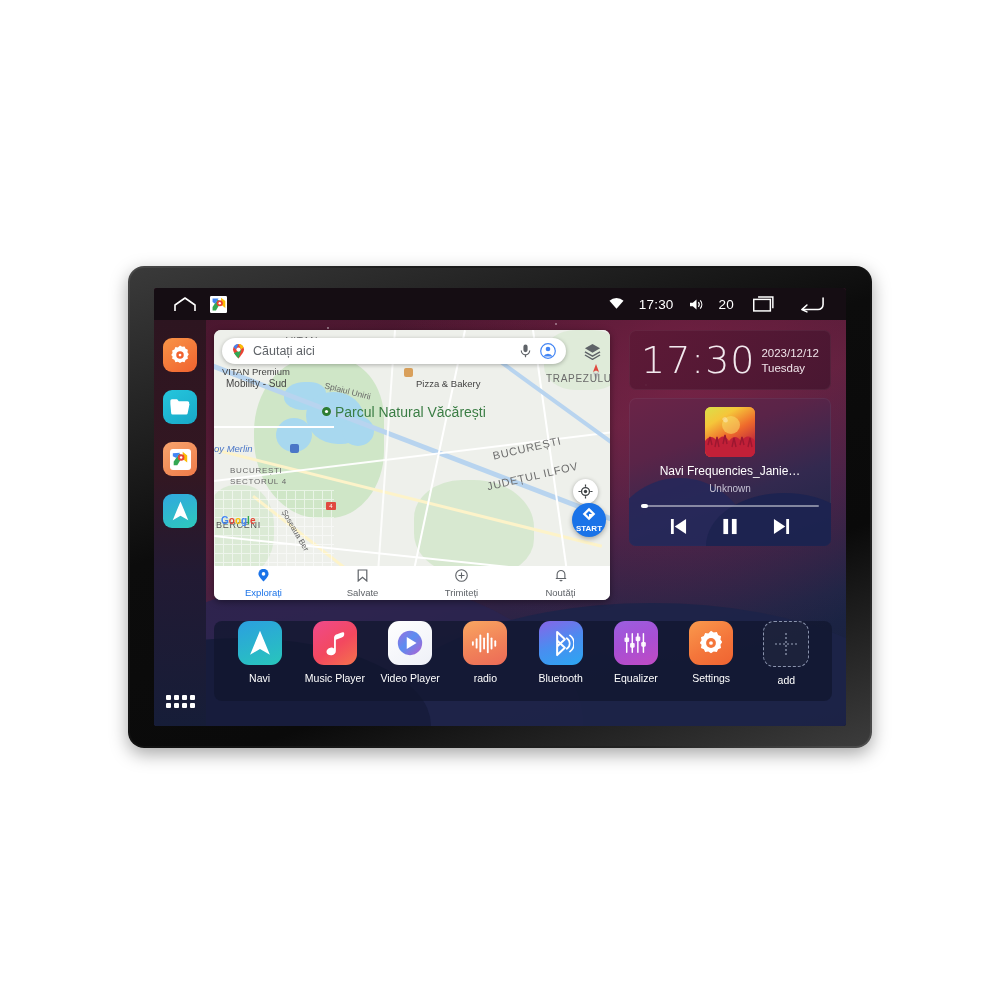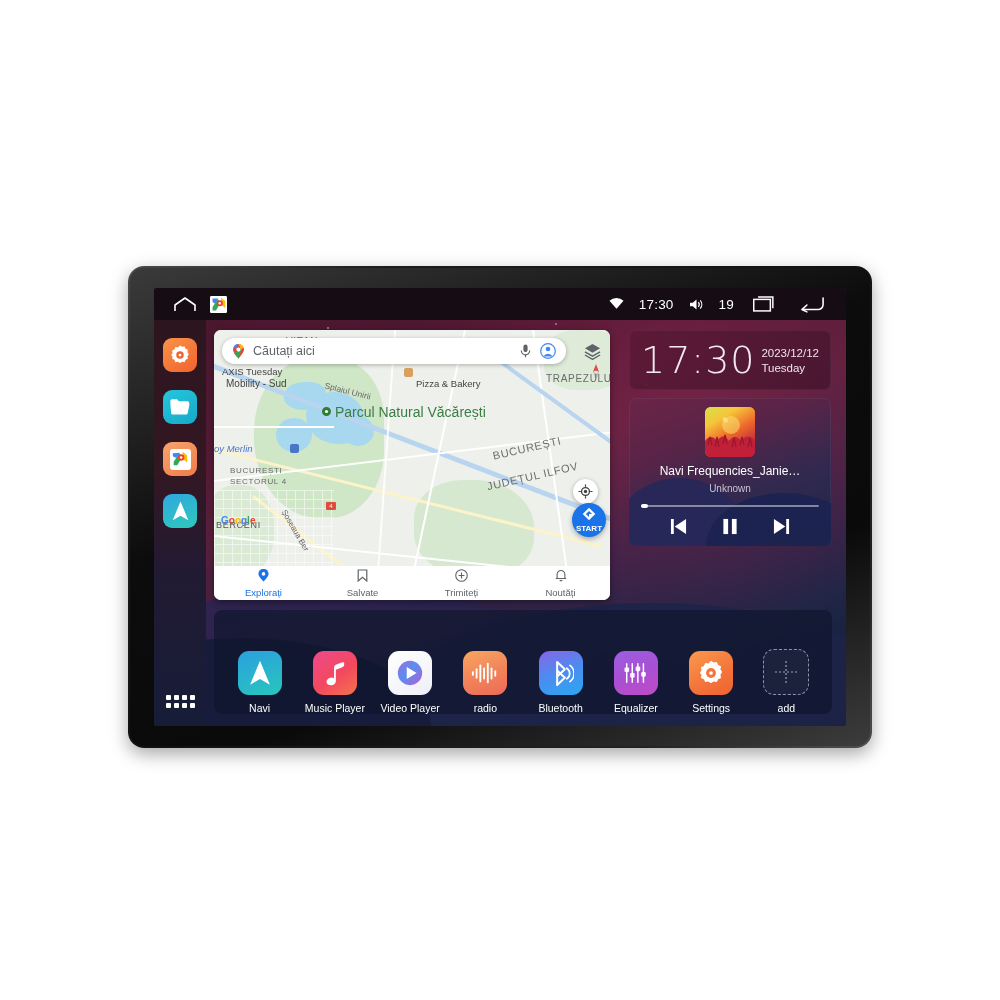--- a/index.html
+++ b/index.html
@@ -119,23 +119,23 @@
   #songartist{position:absolute;left:0;right:0;top:85px;text-align:center;
     font-size:10px;color:#c7c3d4;}
   #progress{position:absolute;left:12px;right:12px;top:107px;height:2px;
     background:rgba(255,255,255,.45);border-radius:1px;}
   #progress i{position:absolute;left:0;top:-1px;height:4px;width:4%;background:#fff;border-radius:2px;}
   #mctrls{position:absolute;left:0;right:0;top:118px;display:flex;
     justify-content:space-around;align-items:center;padding:0 24px;box-sizing:border-box;}
   #mctrls .mb{width:22px;height:20px;display:flex;align-items:center;justify-content:center;}
 
   
-  #dock{position:absolute;left:60px;right:14px;bottom:12px;height:104px;
+  #dock{position:absolute;left:60px;right:14px;bottom:25px;height:80px;
     background:rgba(16,22,46,.72);border-radius:8px;z-index:10;
-    display:flex;align-items:flex-end;justify-content:space-around;padding:0 8px;box-sizing:border-box;}
+    display:flex;align-items:flex-start;justify-content:space-around;padding:0 8px;box-sizing:border-box;}
   .dapp{width:62px;display:flex;flex-direction:column;align-items:center;gap:7px;}
   .dicon{width:44px;height:44px;border-radius:11px;display:flex;align-items:center;
     justify-content:center;overflow:hidden;}
   .dlbl{font-size:10.5px;color:#fff;white-space:nowrap;}
   .addbox{width:44px;height:44px;border-radius:11px;border:1.5px dashed #8a93ad;
     background:rgba(255,255,255,.04);display:flex;align-items:center;justify-content:center;}
 </style>
 </head>
 <body>
 
@@ -183,21 +183,21 @@
             </svg>
         </span>
         <span class="sb-txt">17:30</span>
         <span class="icn">
           <svg width="15" height="13" viewBox="0 0 16 14">
             <path d="M1 5 L4 5 L8 1.5 L8 12.5 L4 9 L1 9 Z" fill="#fff"></path>
             <path d="M10 4.5 A4 4 0 0 1 10 9.5" fill="none" stroke="#fff" stroke-width="1.3"></path>
             <path d="M12 2.6 A6.6 6.6 0 0 1 12 11.4" fill="none" stroke="#fff" stroke-width="1.3"></path>
           </svg>
         </span>
-        <span class="sb-txt">19</span>
+        <span class="sb-txt">20</span>
         <span class="icn" style="margin-left:4px;">
           <svg width="24" height="16" viewBox="0 0 26 17">
             <rect x="0.8" y="3.5" width="18" height="12.5" fill="none" stroke="#fff" stroke-width="1.6"></rect>
             <path d="M21.5 13 L21.5 1 L5.5 1" fill="none" stroke="#fff" stroke-width="1.6"></path>
           </svg>
         </span>
         <span class="icn" style="margin-left:8px;">
           <svg width="24" height="17" viewBox="0 0 26 18">
             <path d="M25 2 L25 9 A5.5 5.5 0 0 1 19.5 14.5 L3 14.5" fill="none" stroke="#fff" stroke-width="1.7" stroke-linecap="round"></path>
             <path d="M7.5 9.5 L2 14.5 L7.5 17" fill="none" stroke="#fff" stroke-width="1.7" stroke-linecap="round" stroke-linejoin="round"></path>
@@ -278,21 +278,21 @@
           display:flex;align-items:center;justify-content:center;color:#fff;font-size:6px;">4</div>
 
         <div style="position:absolute;right:8px;top:34px;">
           <svg width="12" height="16" viewBox="0 0 12 16">
               <path d="M6 0 L9 8 L6 6.5 L3 8 Z" fill="#e04a3f"></path>
               <path d="M6 16 L3 8 L6 9.5 L9 8 Z" fill="#bbb"></path>
             </svg>
         </div>
 
         <div class="mlabel-lg" style="left:72px;top:6px;">VITAN</div>
-        <div class="maplabel" style="left:8px;top:36px;font-size:9.5px;color:#444;">AXIS Tuesday</div>
+        <div class="maplabel" style="left:8px;top:36px;font-size:9.5px;color:#444;">VITAN Premium</div>
         <div class="maplabel" style="left:12px;top:48px;font-size:10px;color:#444;">Mobility - Sud</div>
         <div class="maplabel" style="left:110px;top:56px;transform:rotate(14deg);font-size:8.5px;color:#666;">Splaiul Unirii</div>
         <div class="maplabel" style="left:202px;top:48px;font-size:9.5px;color:#444;">Pizza &amp; Bakery</div>
         <div class="mlabel-lg" style="left:332px;top:43px;">TRAPEZULUI</div>
         <div class="maplabel" style="left:0px;top:113px;font-size:9.5px;color:#4a76c7;font-style:italic;">oy Merlin</div>
         <div class="mlabel-lg" style="left:16px;top:136px;font-size:8px;">BUCUREȘTI</div>
         <div class="mlabel-lg" style="left:16px;top:147px;font-size:8px;">SECTORUL 4</div>
         <div class="mlabel-lg" style="left:2px;top:190px;font-size:9px;color:#555;">BERCENI</div>
         <div class="maplabel" style="left:58px;top:196px;transform:rotate(60deg);color:#666;">Șoseaua Ber</div>
         <div class="mlabel-lg" style="left:278px;top:112px;transform:rotate(-13deg);font-size:11px;color:#6e6e6e;">BUCUREȘTI</div>

